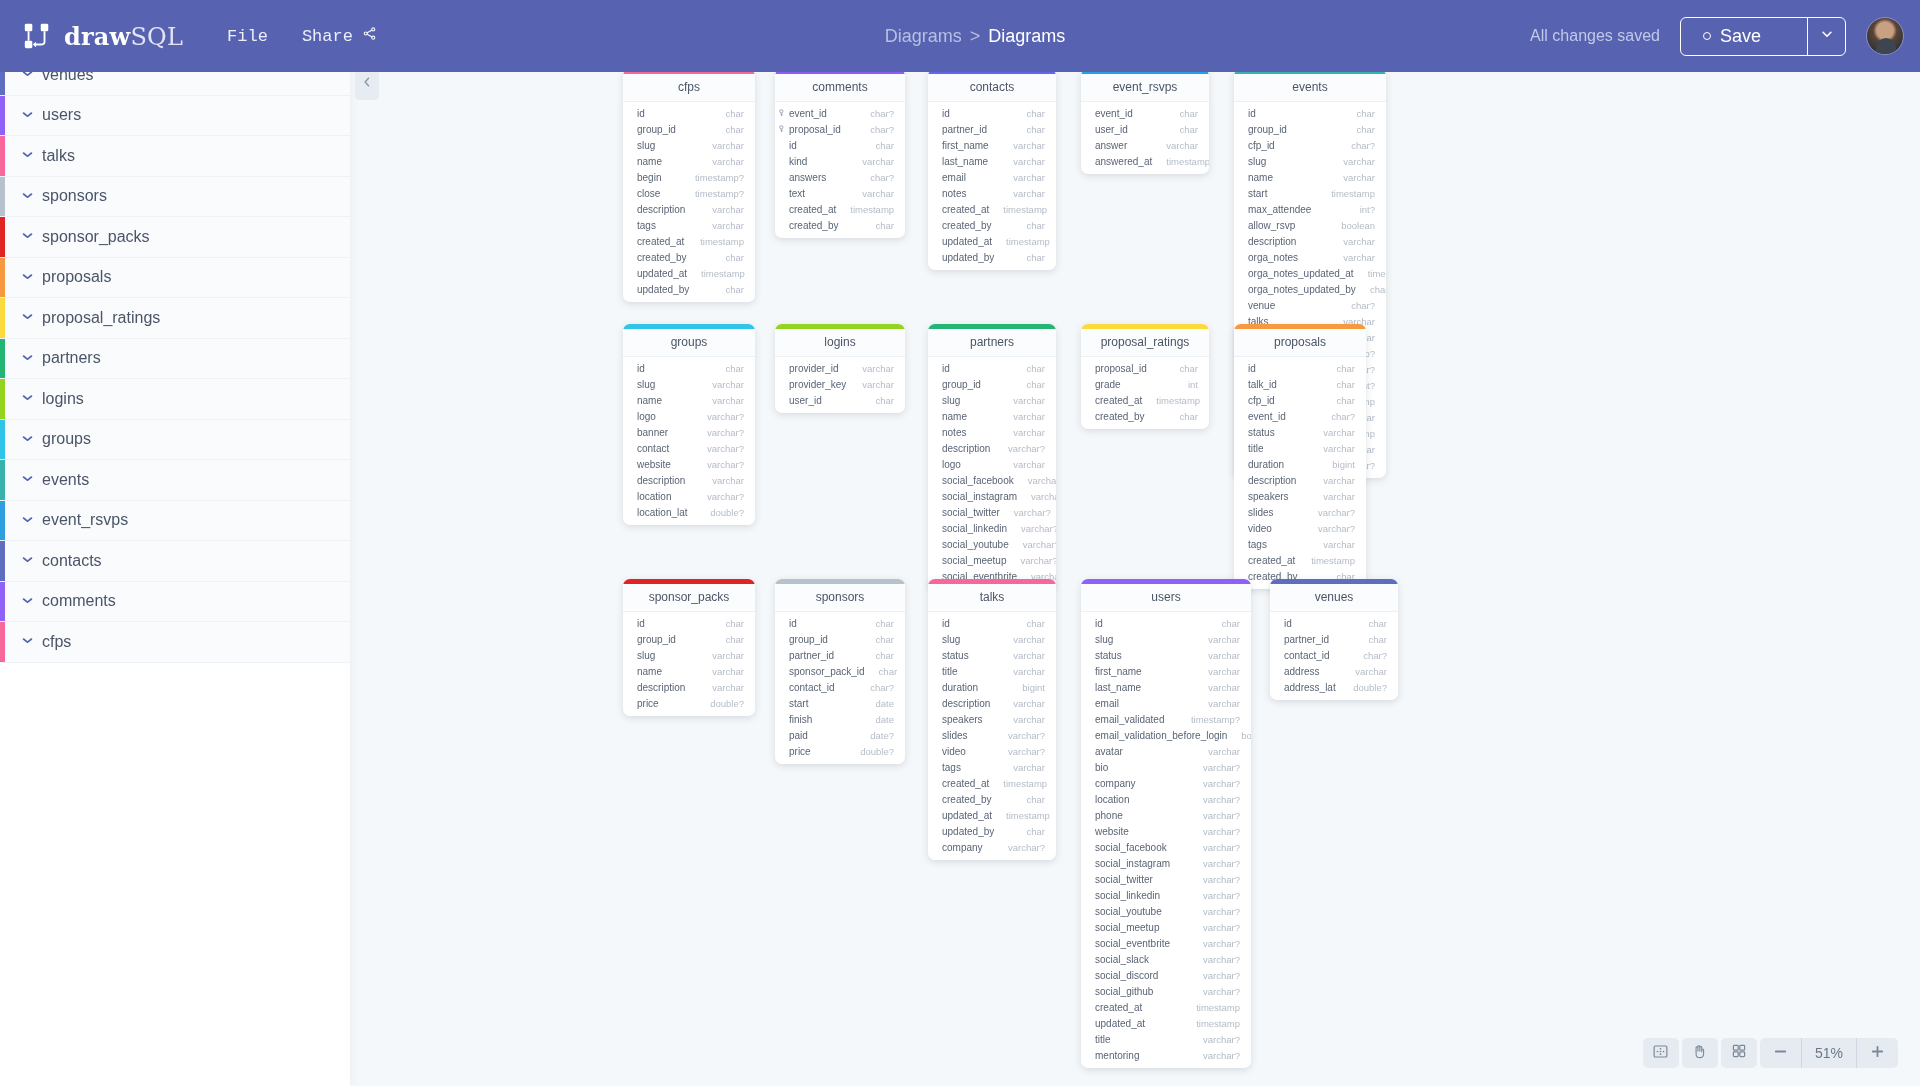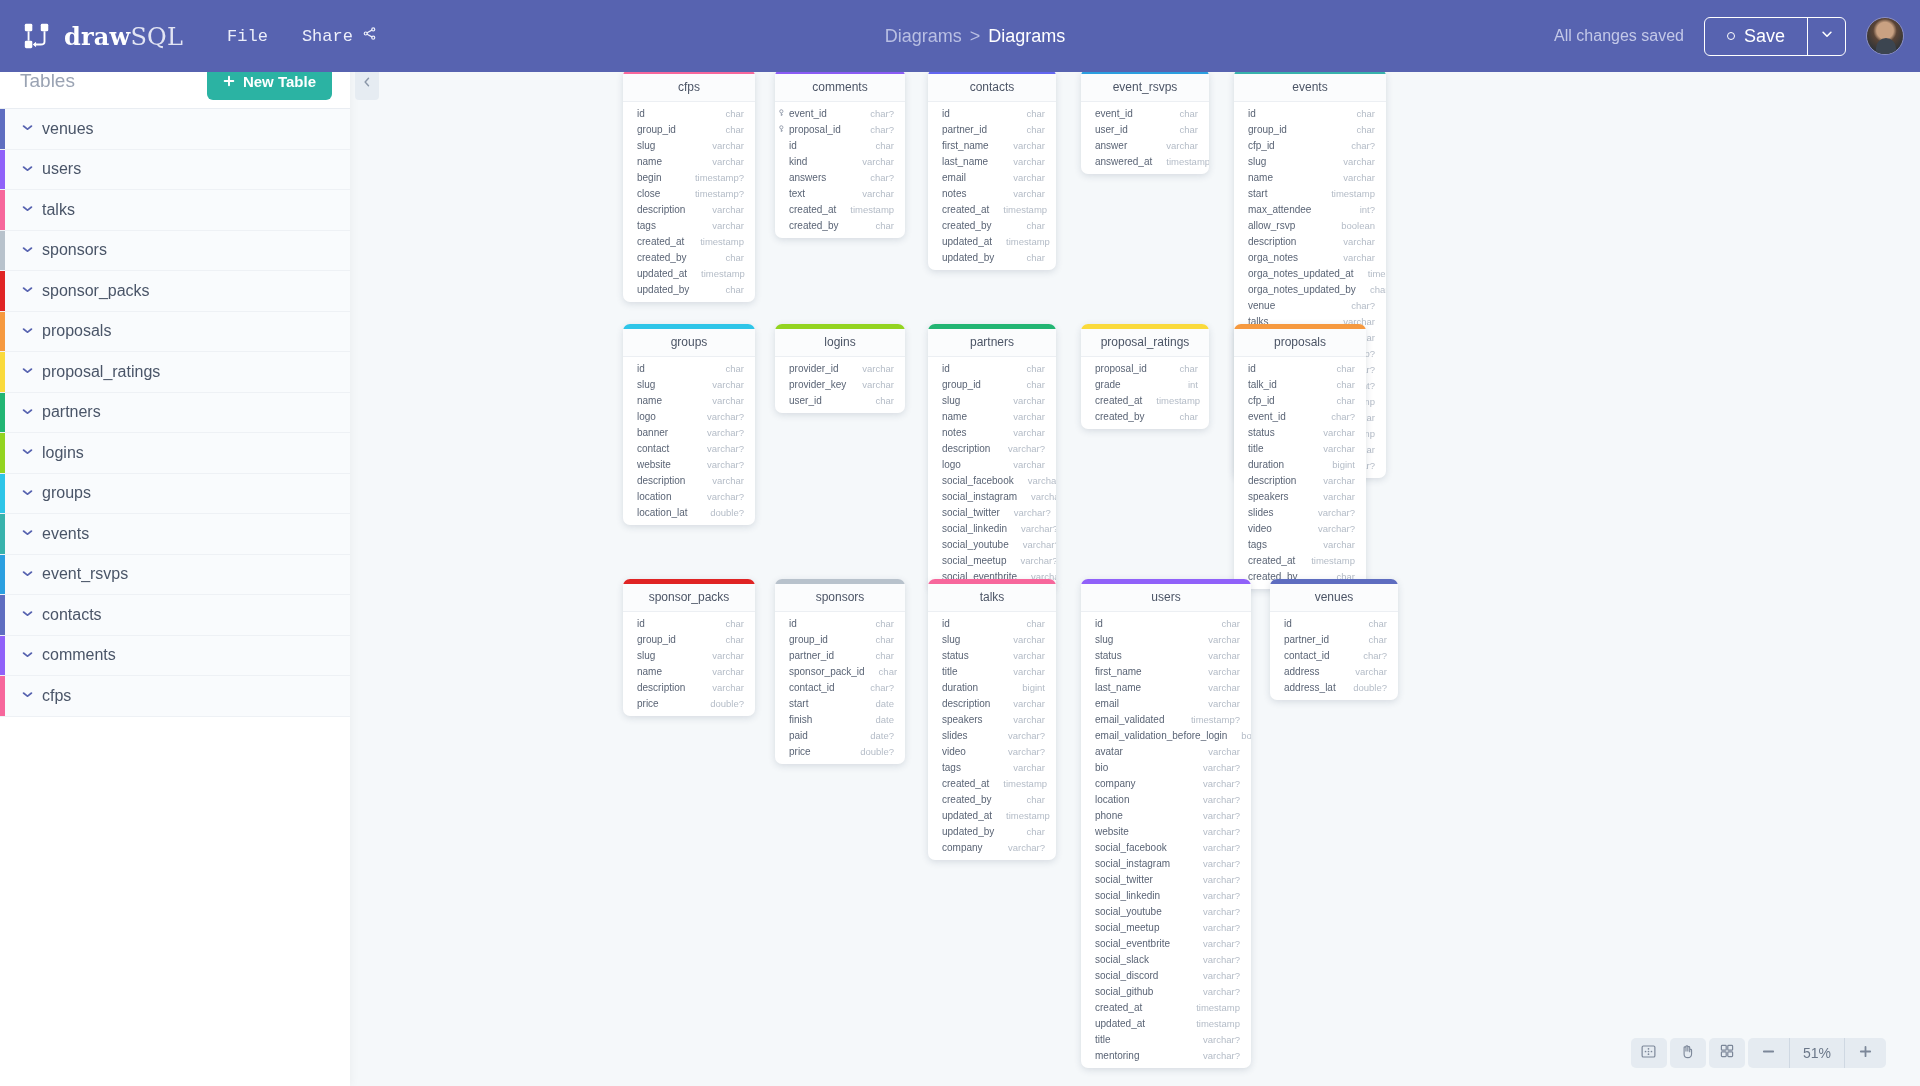--- a/index.html
+++ b/index.html
@@ -39,21 +39,21 @@
   .bc-parent { color: #b9bfe3; margin-left: 30px; }
   .bc-sep { color: #b9bfe3; }
   .bc-current { color: #ffffff; }
 
   .topright {
     position: absolute; right: 16px; display: flex; align-items: center; gap: 20px;
   }
   .saved-text { color: #c3c8e8; font-size: 16px; }
   .save-group {
     display: flex; align-items: stretch;
-    border: 1px solid #ffffff; border-radius: 6px; overflow: hidden;
+    border: 1px solid #ffffff; border-radius: 6px; overflow: hidden; gap: 24px;
   }
   .save-btn {
     display: flex; align-items: center; gap: 9px;
     padding: 8px 22px; color: #fff; font-size: 18px; cursor: pointer;
     background: transparent;
   }
   .save-dot {
     width: 8px; height: 8px; border-radius: 50%;
     border: 1.5px solid #fff;
   }
@@ -146,21 +146,21 @@
   }
   .col-name { color: #5a6475; font-size: 10px; position: relative; }
   .col-type { color: #b4bcc7; font-size: 9.5px; padding-left: 14px; }
   .key-icon {
     position: absolute; left: -11px; top: 1px;
     color: #8e98a8; font-size: 9px;
   }
 
   
   .zoom-toolbar {
-    position: absolute; right: 34px; bottom: 18px;
+    position: absolute; right: 22px; bottom: 18px;
     display: flex; align-items: center; gap: 3px; z-index: 50;
   }
   .zt-btn {
     width: 36px; height: 30px; border-radius: 5px; background: #e5ebf1;
     display: flex; align-items: center; justify-content: center;
     color: #7c8799; cursor: pointer;
   }
   .zt-group {
     display: flex; align-items: center; background: #e5ebf1; border-radius: 5px;
     height: 30px;
@@ -226,31 +226,20 @@
             <path d="M3.5 6 L8 10.5 L12.5 6"></path>
           </svg>
         </span>
       </div>
     </div>
     <div class="avatar"></div>
   </div>
 </div>
 
 <div class="sidebar">
-  <div class="sidebar-head">
-    <span class="sidebar-title">Tables</span>
-    <div class="new-table-btn">
-      <span>
-        <svg viewBox="0 0 14 14" width="12" height="12" fill="none" stroke="#fff" stroke-width="2.3" stroke-linecap="round">
-          <path d="M7 2 V12 M2 7 H12"></path>
-        </svg>
-      </span>
-      <span>New Table</span>
-    </div>
-  </div>
   <div class="tables-list" id="tables-list">
       <div class="table-row">
         <span class="row-color" style="background:#5e6dc0"></span>
         <span class="row-caret"><svg viewBox="0 0 16 16" width="11" height="11" fill="none" stroke="#5763b0" stroke-width="2.2" stroke-linecap="round" stroke-linejoin="round">
             <path d="M3.5 6 L8 10.5 L12.5 6"></path>
           </svg></span>
         <span class="row-label">venues</span>
       </div>
       <div class="table-row">
         <span class="row-color" style="background:#9061f9"></span>

